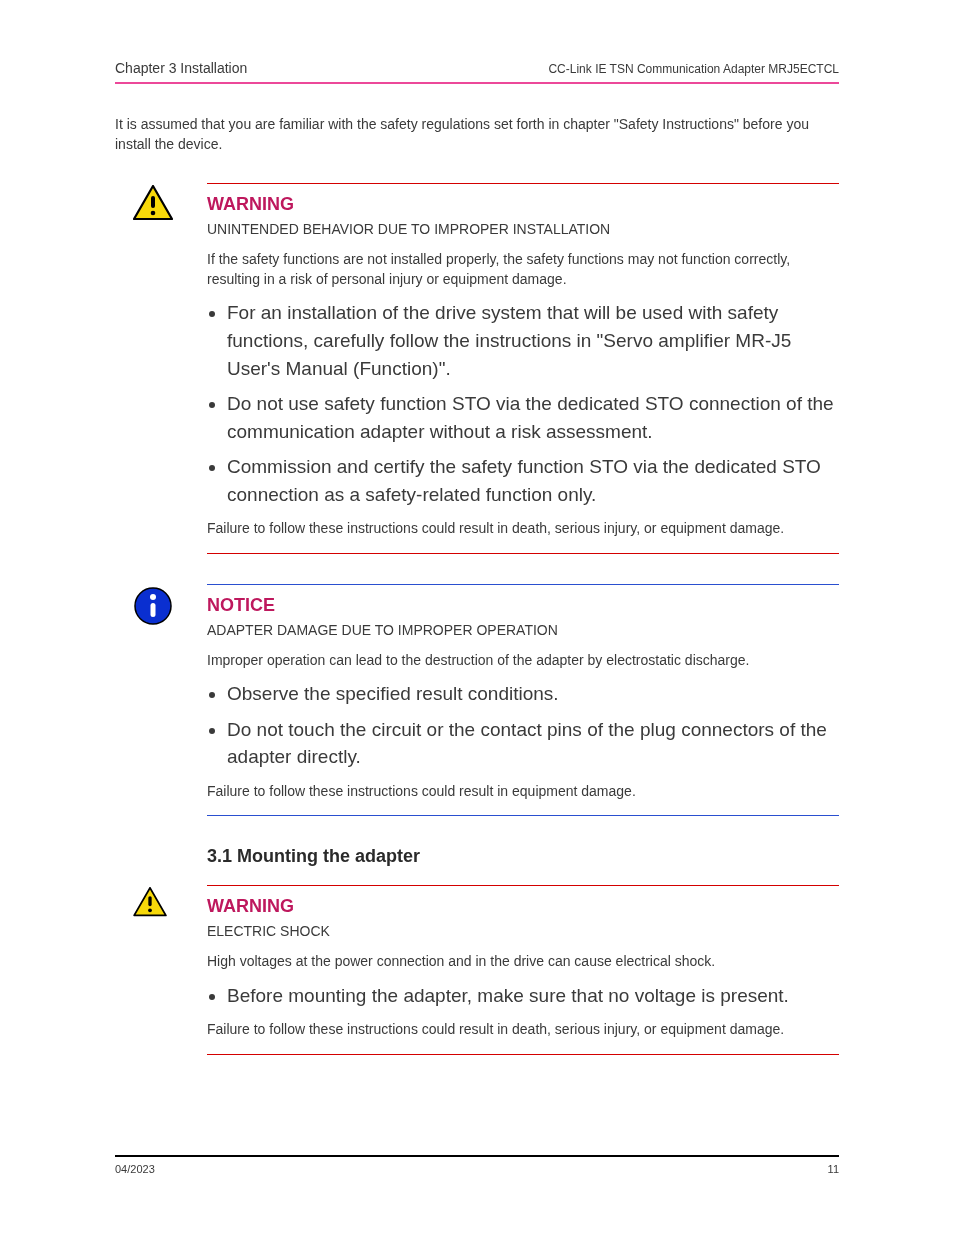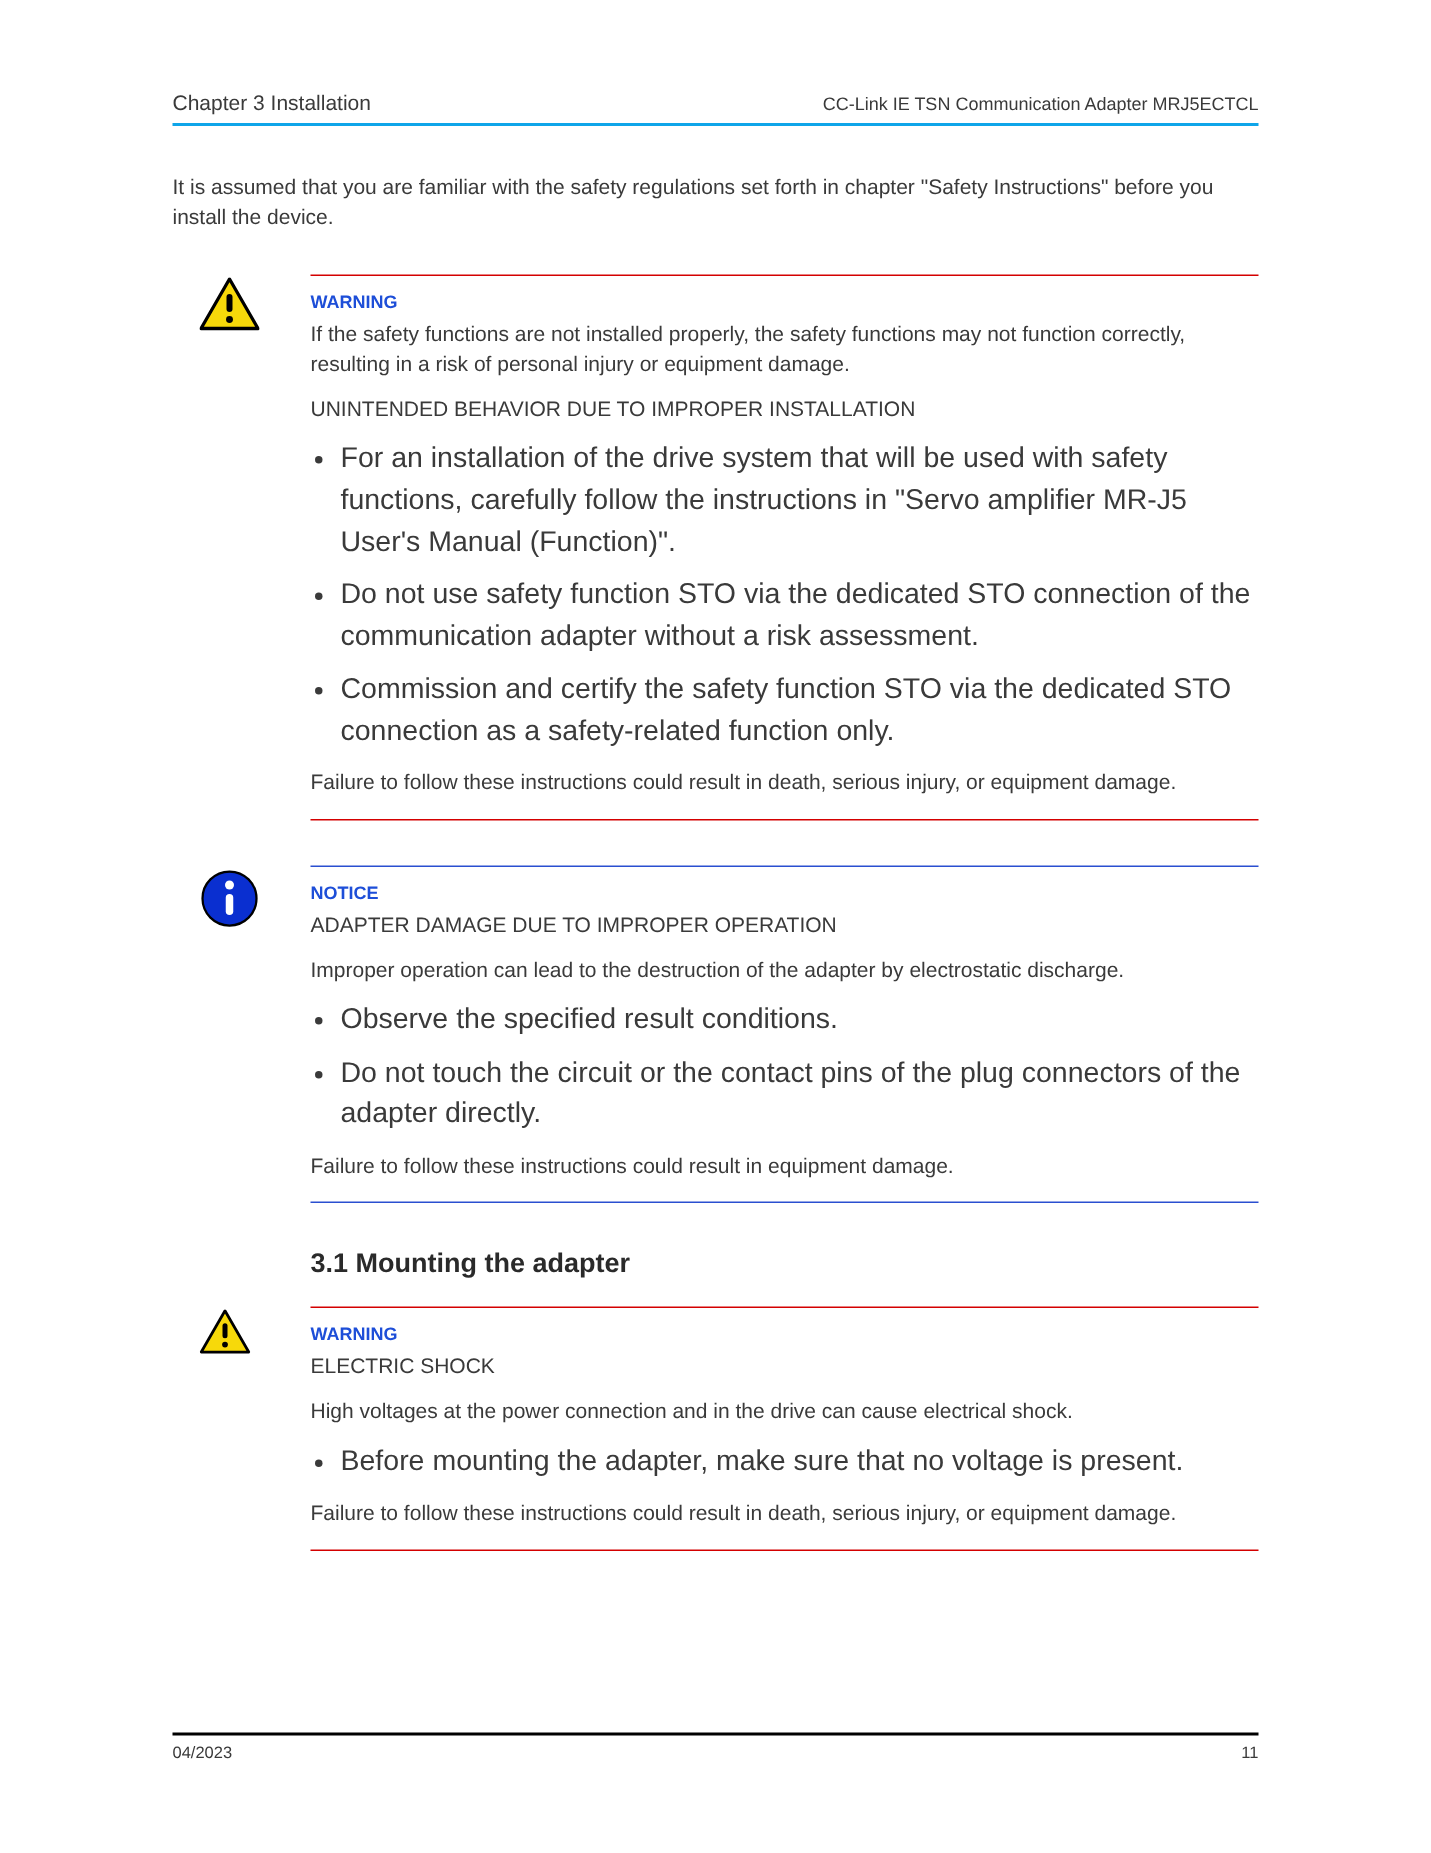--- a/index.html
+++ b/index.html
@@ -15,21 +15,21 @@
     position: absolute;
     left: 115px;
     right: 115px;
     top: 60px;
     bottom: 70px;
   }
   .header {
     display: flex;
     justify-content: space-between;
     align-items: baseline;
-    border-bottom: 2px solid #0ea5e9;
+    border-bottom: 2px solid #ec4899;
     padding-bottom: 6px;
     margin-bottom: 30px;
   }
   .header .left {
     font-size: 14px;
     color: #3a3a3a;
   }
   .header .right {
     font-size: 12px;
     color: #3a3a3a;
@@ -64,23 +64,23 @@
   hr.blue {
     border: none;
     border-top: 1px solid #2a4fd0;
     margin: 0 0 10px 0;
   }
   hr.blue.bottom {
     margin: 14px 0 0 0;
   }
   .callout-title {
     font-weight: bold;
-    font-size: 12px;
+    font-size: 18px;
     margin-bottom: 4px;
-    color: #1d4ed8;
+    color: #be185d;
   }
   .callout-para {
     font-size: 14px;
     line-height: 1.45;
     margin-bottom: 10px;
     color: #3a3a3a;
   }
   .callout-para:last-of-type { margin-bottom: 0; }
   ul.bullets {
     list-style: disc;
@@ -135,22 +135,22 @@
         <svg width="40" height="36" viewBox="0 0 40 36">
           <polygon points="20,1 39,34 1,34" fill="#f7d90a" stroke="#000" stroke-width="2.2" stroke-linejoin="round"></polygon>
           <rect x="18" y="11" width="4" height="12" rx="2" fill="#000"></rect>
           <circle cx="20" cy="28" r="2.3" fill="#000"></circle>
         </svg>
       </span>
     </div>
     <div class="content-col">
       <hr class="red">
       <div class="callout-title">WARNING</div>
+      <div class="callout-para">UNINTENDED BEHAVIOR DUE TO IMPROPER INSTALLATION</div>
       <div class="callout-para">If the safety functions are not installed properly, the safety functions may not function correctly, resulting in a risk of personal injury or equipment damage.</div>
-      <div class="callout-para">UNINTENDED BEHAVIOR DUE TO IMPROPER INSTALLATION</div>
       <ul class="bullets">
         <li>For an installation of the drive system that will be used with safety functions, carefully follow the instructions in "Servo amplifier MR-J5 User's Manual (Function)".</li>
         <li>Do not use safety function STO via the dedicated STO connection of the communication adapter without a risk assessment.</li>
         <li>Commission and certify the safety function STO via the dedicated STO connection as a safety-related function only.</li>
       </ul>
       <div class="callout-para">Failure to follow these instructions could result in death, serious injury, or equipment damage.</div>
       <hr class="red bottom">
     </div>
   </div>
 

